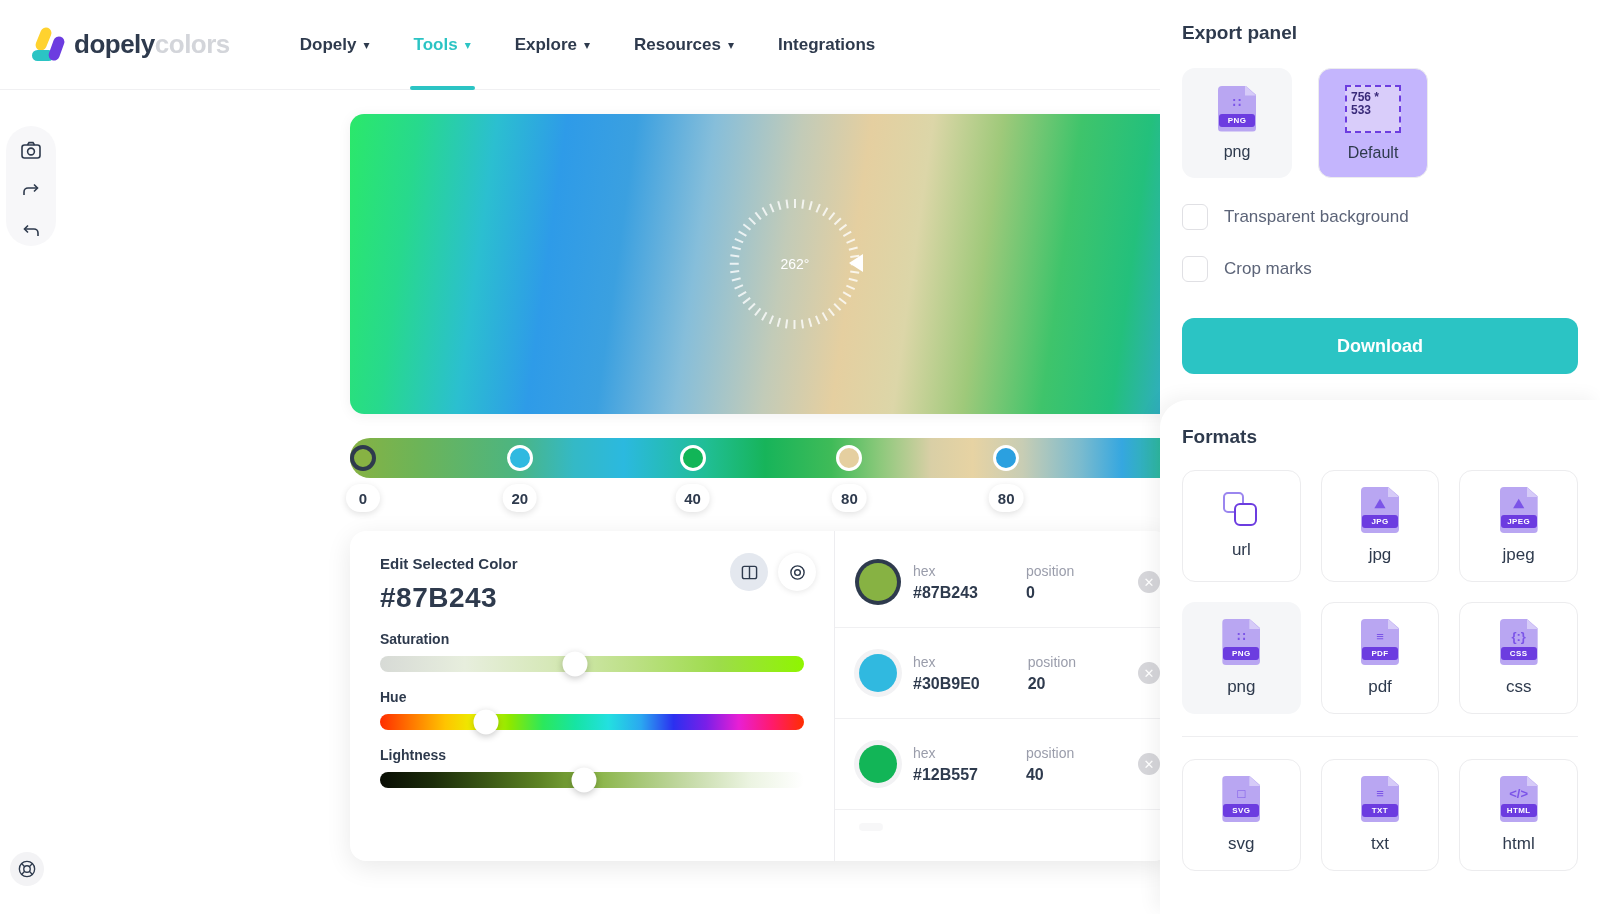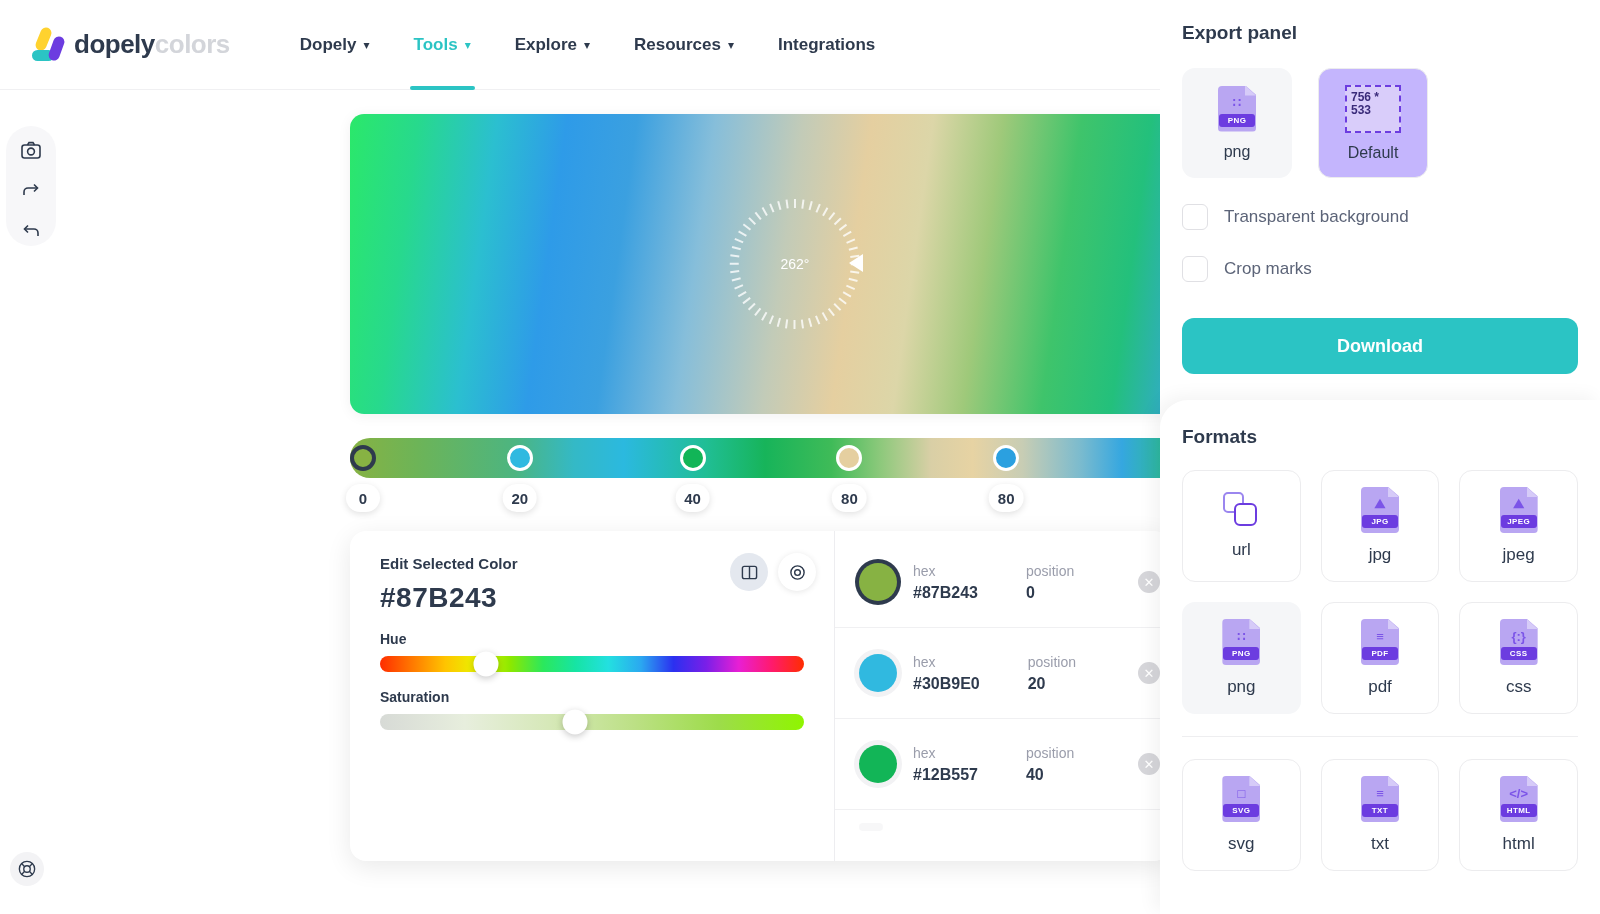--- a/index.html
+++ b/index.html
@@ -421,29 +421,35 @@
         <div class="mode-btn">
           <svg width="17" height="17" viewBox="0 0 18 18" fill="none" stroke="#2e3a4d" stroke-width="1.5">
             <circle cx="9" cy="9" r="7"></circle>
               <circle cx="9" cy="9" r="3"></circle>
           </svg>
         </div>
       </div>
 
       <div id="sliders">
           <div class="slider-group">
+            <div class="slider-label">Saturation</div>
+            <div class="slider-track" id="sat-track">
+              <div class="slider-knob" style="left: 46%;"></div>
+            </div>
+          </div>
+          <div class="slider-group">
             <div class="slider-label">Hue</div>
             <div class="slider-track" id="hue-track">
               <div class="slider-knob" style="left: 25%;"></div>
             </div>
           </div>
           <div class="slider-group">
-            <div class="slider-label">Saturation</div>
-            <div class="slider-track" id="sat-track">
-              <div class="slider-knob" style="left: 46%;"></div>
+            <div class="slider-label">Lightness</div>
+            <div class="slider-track" id="light-track">
+              <div class="slider-knob" style="left: 48%;"></div>
             </div>
           </div>
         </div>
     </div>
 
     <div id="edit-right">
         <div class="color-row">
           <div class="swatch selected" style="background:#87B243"></div>
           <div class="field">
             <div class="field-key">hex</div>

